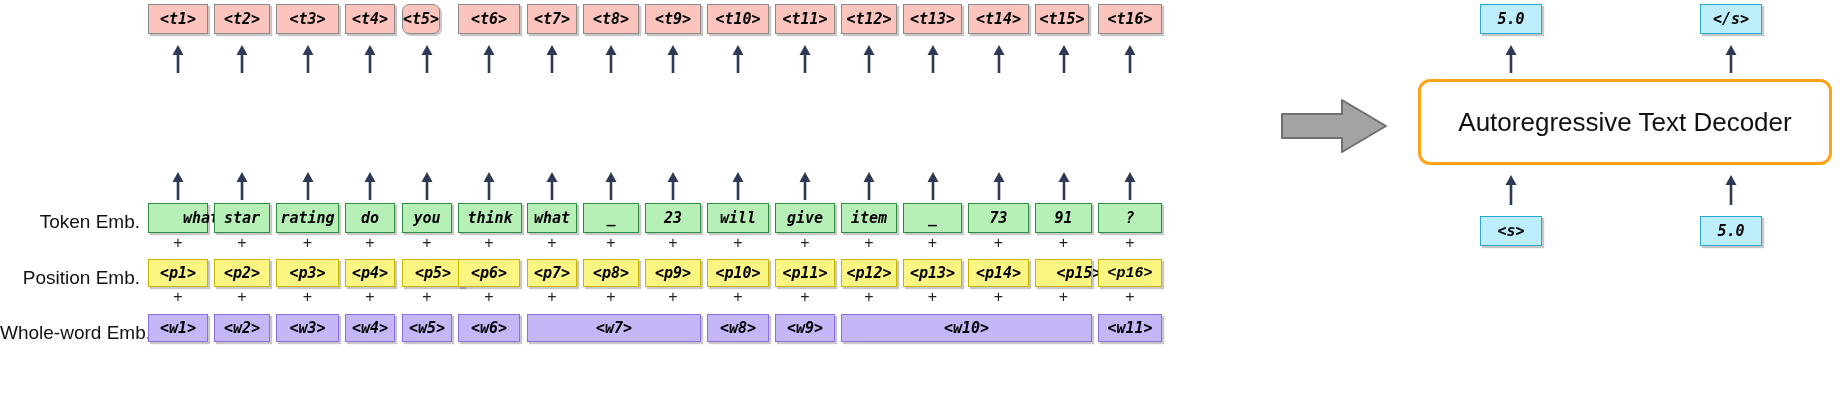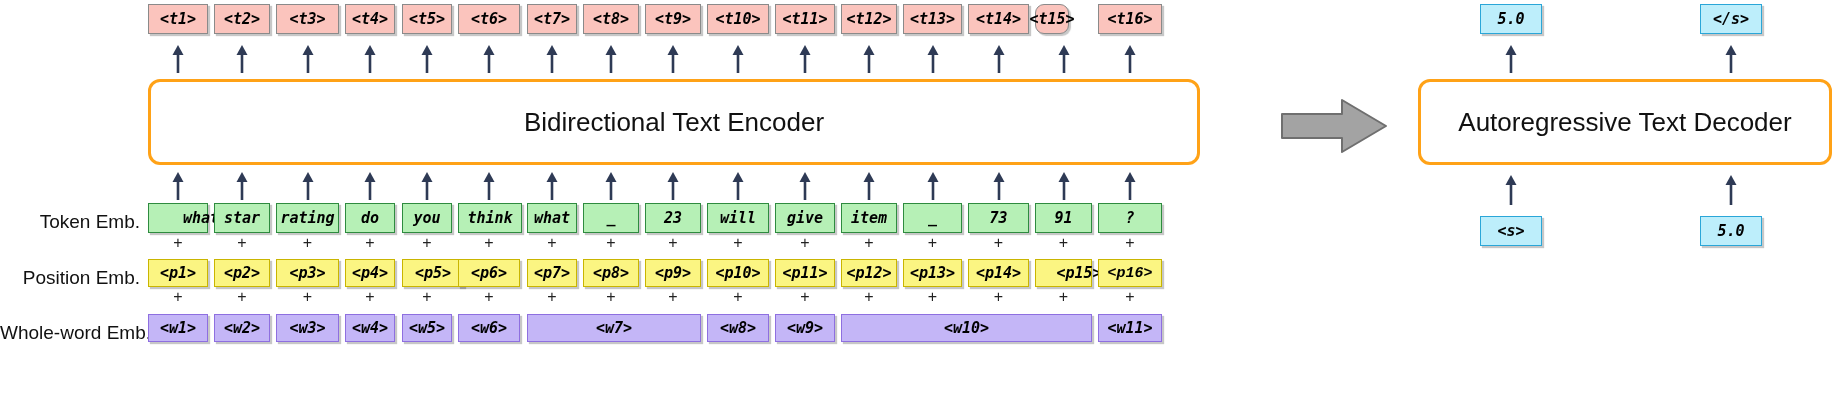--- a/index.html
+++ b/index.html
@@ -68,23 +68,20 @@
   .arrow{position:absolute;}
 
   
   .bigarrow{position:absolute;}
 </style>
 </head>
 <body>
 
 <div class="canvas">
 
-  <div class="module" style="left:148px;top:79px;width:1052px;height:86px;">
-    <span>Bidirectional Text Encoder</span>
-  </div>
 
   <div class="module" style="left:1418px;top:79px;width:414px;height:86px;">
     <span>Autoregressive Text Decoder</span>
   </div>
 
   <div class="bigarrow" style="left:1280px;top:98px;width:110px;height:56px;">
     <svg width="110" height="56" viewBox="0 0 110 56">
       <polygon points="2,16 62,16 62,2 106,28 62,54 62,40 2,40" fill="#a3a3a3" stroke="#6f6f6f" stroke-width="2" stroke-linejoin="round"></polygon>
     </svg>
   </div>
@@ -107,21 +104,21 @@
       <div class="box tok-out" style="left: 276px; top: 4px; width: 63px; height: 30px;">&lt;t3&gt;</div>
       <div class="arrow" style="left: 299.5px; top: 45px;"><svg width="16" height="28" viewBox="0 0 16 28">
           <line x1="8" y1="28" x2="8" y2="7" stroke="#2e3a55" stroke-width="2.6"></line>
           <polygon points="8,0 2.5,10 13.5,10" fill="#2e3a55"></polygon>
         </svg></div>
       <div class="box tok-out" style="left: 345px; top: 4px; width: 50px; height: 30px;">&lt;t4&gt;</div>
       <div class="arrow" style="left: 362px; top: 45px;"><svg width="16" height="28" viewBox="0 0 16 28">
           <line x1="8" y1="28" x2="8" y2="7" stroke="#2e3a55" stroke-width="2.6"></line>
           <polygon points="8,0 2.5,10 13.5,10" fill="#2e3a55"></polygon>
         </svg></div>
-      <div class="box tok-out" style="left: 402px; top: 4px; width: 50px; height: 30px;">&lt;t5&gt;</div>
+      <div class="box tok-out" style="left: 402px; top: 4px; width: 38px; height: 30px; border-radius: 7px;">&lt;t5&gt;</div>
       <div class="arrow" style="left: 419px; top: 45px;"><svg width="16" height="28" viewBox="0 0 16 28">
           <line x1="8" y1="28" x2="8" y2="7" stroke="#2e3a55" stroke-width="2.6"></line>
           <polygon points="8,0 2.5,10 13.5,10" fill="#2e3a55"></polygon>
         </svg></div>
       <div class="box tok-out" style="left: 458px; top: 4px; width: 62px; height: 30px;">&lt;t6&gt;</div>
       <div class="arrow" style="left: 481px; top: 45px;"><svg width="16" height="28" viewBox="0 0 16 28">
           <line x1="8" y1="28" x2="8" y2="7" stroke="#2e3a55" stroke-width="2.6"></line>
           <polygon points="8,0 2.5,10 13.5,10" fill="#2e3a55"></polygon>
         </svg></div>
       <div class="box tok-out" style="left: 527px; top: 4px; width: 50px; height: 30px;">&lt;t7&gt;</div>
@@ -157,21 +154,21 @@
       <div class="box tok-out" style="left: 903px; top: 4px; width: 59px; height: 30px;">&lt;t13&gt;</div>
       <div class="arrow" style="left: 924.5px; top: 45px;"><svg width="16" height="28" viewBox="0 0 16 28">
           <line x1="8" y1="28" x2="8" y2="7" stroke="#2e3a55" stroke-width="2.6"></line>
           <polygon points="8,0 2.5,10 13.5,10" fill="#2e3a55"></polygon>
         </svg></div>
       <div class="box tok-out" style="left: 968px; top: 4px; width: 61px; height: 30px;">&lt;t14&gt;</div>
       <div class="arrow" style="left: 990.5px; top: 45px;"><svg width="16" height="28" viewBox="0 0 16 28">
           <line x1="8" y1="28" x2="8" y2="7" stroke="#2e3a55" stroke-width="2.6"></line>
           <polygon points="8,0 2.5,10 13.5,10" fill="#2e3a55"></polygon>
         </svg></div>
-      <div class="box tok-out" style="left: 1035px; top: 4px; width: 34px; height: 30px; border-radius: 9px;">&lt;t15&gt;</div>
+      <div class="box tok-out" style="left: 1035px; top: 4px; width: 54px; height: 30px;">&lt;t15&gt;</div>
       <div class="arrow" style="left: 1055.5px; top: 45px;"><svg width="16" height="28" viewBox="0 0 16 28">
           <line x1="8" y1="28" x2="8" y2="7" stroke="#2e3a55" stroke-width="2.6"></line>
           <polygon points="8,0 2.5,10 13.5,10" fill="#2e3a55"></polygon>
         </svg></div>
       <div class="box tok-out" style="left: 1098px; top: 4px; width: 64px; height: 30px;">&lt;t16&gt;</div>
       <div class="arrow" style="left: 1122px; top: 45px;"><svg width="16" height="28" viewBox="0 0 16 28">
           <line x1="8" y1="28" x2="8" y2="7" stroke="#2e3a55" stroke-width="2.6"></line>
           <polygon points="8,0 2.5,10 13.5,10" fill="#2e3a55"></polygon>
         </svg></div>
       <div class="arrow" style="left: 170px; top: 172px;"><svg width="16" height="28" viewBox="0 0 16 28">

